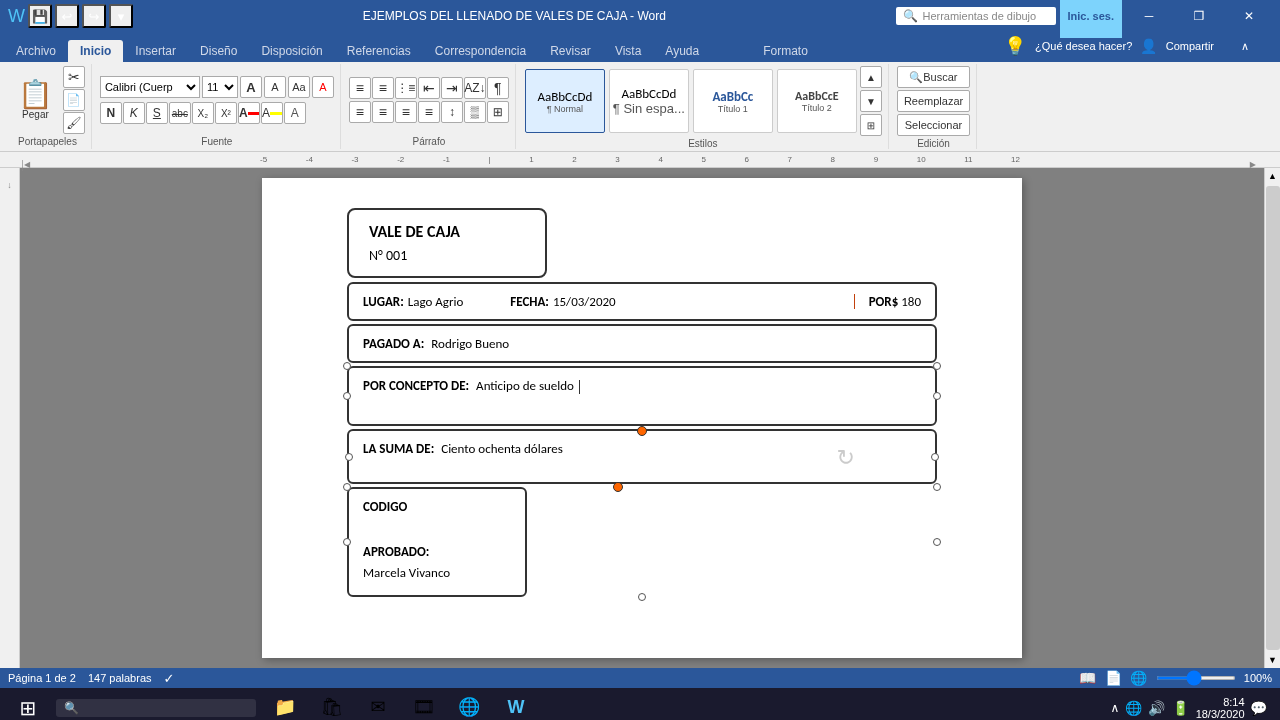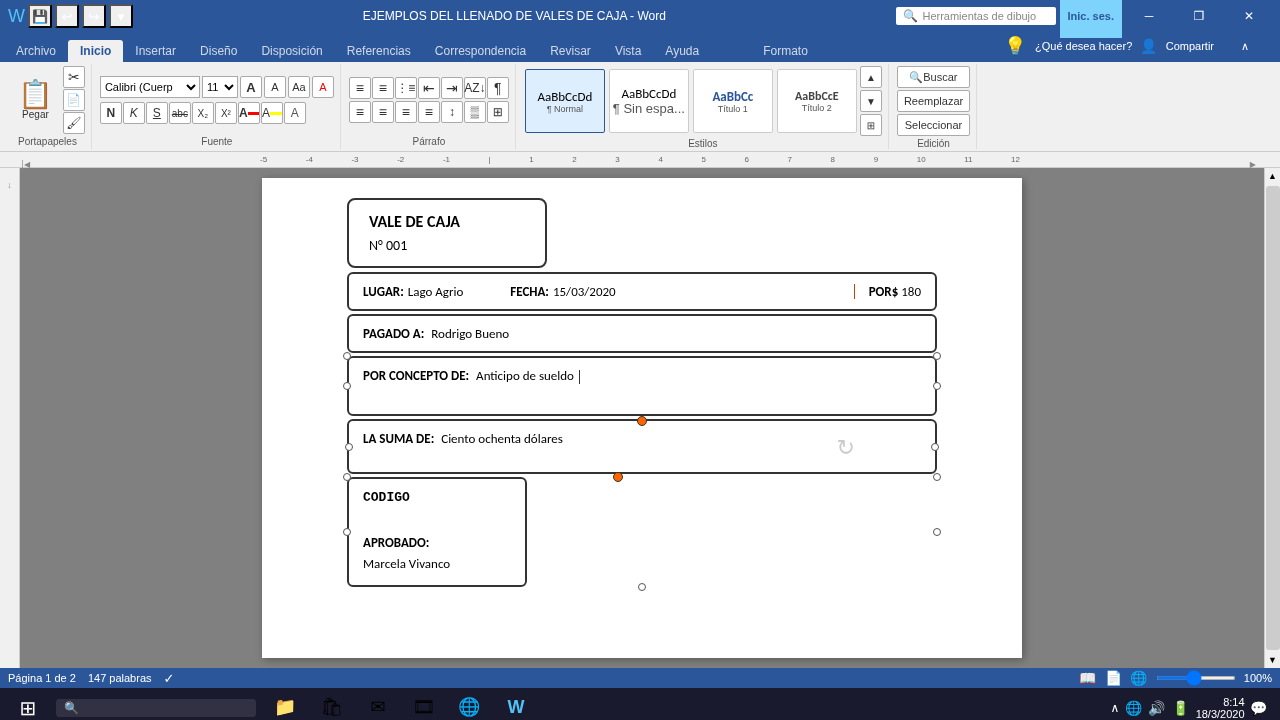--- a/index.html
+++ b/index.html
@@ -54,21 +54,21 @@
 
     
     .doc-area { display: flex; height: calc(720px - 32px - 32px - 30px - 90px - 16px - 20px); background: #808080; }
     .left-sidebar { width: 20px; background: #f0f0f0; border-right: 1px solid #ccc; display: flex; flex-direction: column; align-items: center; font-size: 9px; color: #888; padding-top: 4px; }
     .doc-scroll { flex: 1; overflow: hidden; display: flex; justify-content: center; background: #808080; padding: 10px 0; }
 
     
     .doc-page { width: 760px; background: white; min-height: 430px; padding: 20px 30px; position: relative; box-shadow: 2px 2px 8px rgba(0,0,0,0.3); }
 
     
-    .vale-container { width: 590px; margin: 0 auto; }
+    .vale-container { width: 590px; margin: 10px auto; }
     .vale-header { border: 2px solid #333; border-radius: 8px; padding: 12px 20px; margin-bottom: 4px; width: 200px; }
     .vale-title { font-size: 16px; font-weight: bold; font-family: Calibri, sans-serif; }
     .vale-num { font-size: 14px; font-family: Calibri, sans-serif; margin-top: 6px; }
 
     .vale-row { border: 2px solid #333; border-radius: 6px; padding: 10px 14px; margin-bottom: 3px; font-size: 13px; font-family: Calibri, sans-serif; }
 
     .vale-split { display: flex; margin-bottom: 3px; height: 110px; }
     .vale-split-left { border: 2px solid #333; border-radius: 6px; width: 180px; padding: 10px 14px; font-size: 13px; font-family: Calibri, sans-serif; display: flex; flex-direction: column; gap: 30px; }
     .vale-split-right { border: 2px solid #333; border-radius: 6px; margin-left: 3px; flex: 1; padding: 10px 14px; font-size: 13px; font-family: Calibri, sans-serif; display: flex; flex-direction: column; align-items: center; justify-content: space-around; }
 
@@ -344,21 +344,21 @@
           
           <div class="selection-handle" style="position:absolute;top:50%;left:-4px;transform:translateY(-50%);"></div>
           <div class="selection-handle" style="position:absolute;top:50%;right:-4px;transform:translateY(-50%);"></div>
           <div class="handle-dot" style="position:absolute;top:-5px;left:50%;transform:translateX(-50%);"></div>
         </div>
 
         <div class="vale-split" style="position:relative;">
 
           <div class="vale-split-left">
             <div>
-              <span style="font-weight:bold;font-family:Liberation Mono, monospace;">CODIGO</span>
+              <span style="font-weight:bold;">CODIGO</span>
             </div>
             <div>
               <div style="font-weight:bold;margin-bottom:6px;">APROBADO:</div>
               <div>Marcela Vivanco</div>
             </div>
           </div>
 
 
           <div class="handle-dot" style="position:absolute;top:-5px;left:45%;"></div>
           <div class="selection-handle" style="position:absolute;top:-4px;left:-4px;"></div>

